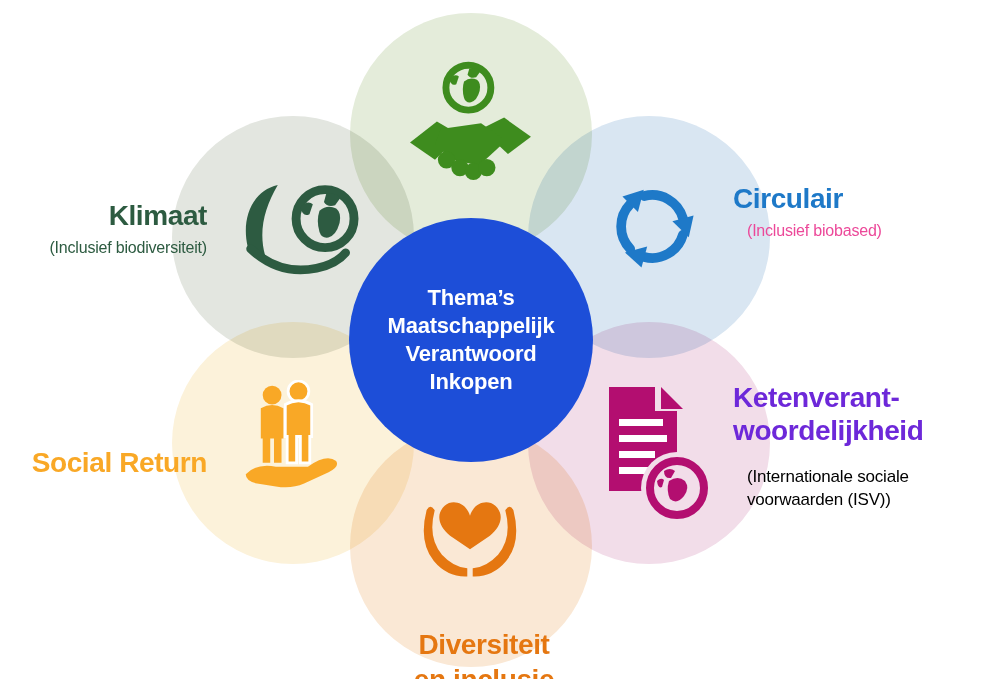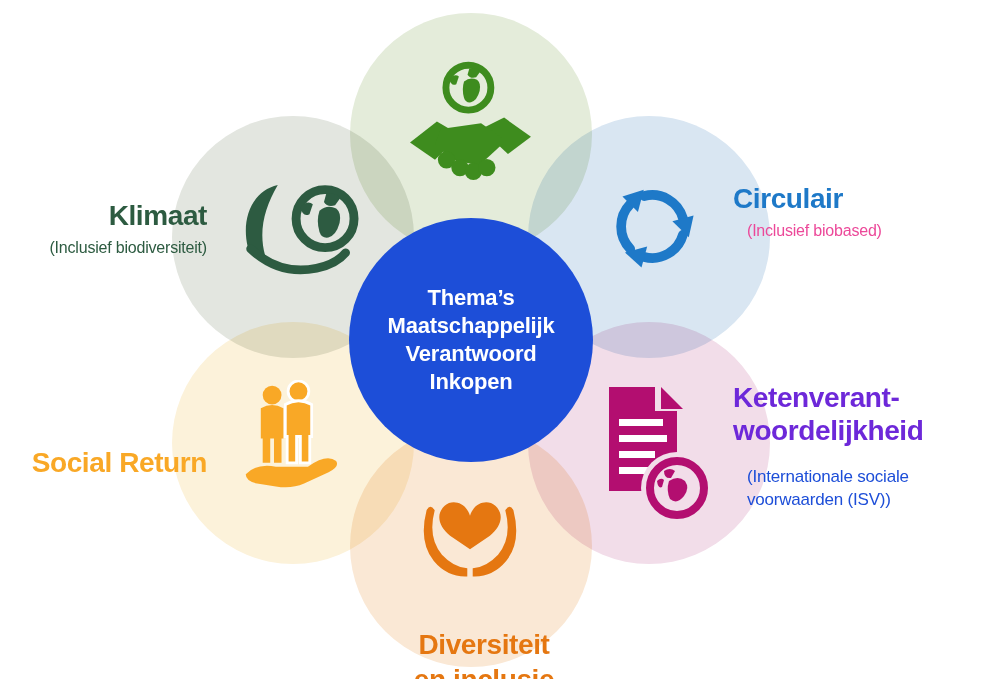--- a/index.html
+++ b/index.html
@@ -138,21 +138,21 @@
 
 
   <div class="label" style="left:733px;top:182px;">
     <div class="theme-title" style="color: rgb(30, 121, 200);">Circulair</div>
     <div class="theme-sub" style="color: #ec4899;">(Inclusief biobased)</div>
   </div>
 
   <div class="label" style="left:733px;top:381px;">
     <div class="theme-title" style="color: #6d28d9;">Ketenverant-
 woordelijkheid</div>
-    <div class="theme-sub" style="font-size: 17px; line-height: 23px; color: #1d4ed8; margin-top: 18px;">(Internationale sociale
+    <div class="theme-sub" style="font-size: 17px; line-height: 23px; color: #000000; margin-top: 18px;">(Internationale sociale
 voorwaarden (ISV))</div>
   </div>
 
   <div class="label t-center" style="left:334px;top:597px;width:300px;margin-top:30px;">
     <div class="theme-title" style="line-height: 35px; color: rgb(229, 119, 17);">Diversiteit
 en inclusie</div>
   </div>
 
   <div class="label t-right" style="left:0;top:425px;width:207px;margin-top:21px;">
     <div class="theme-title" style="color: rgb(249, 168, 38);">Social Return</div>

